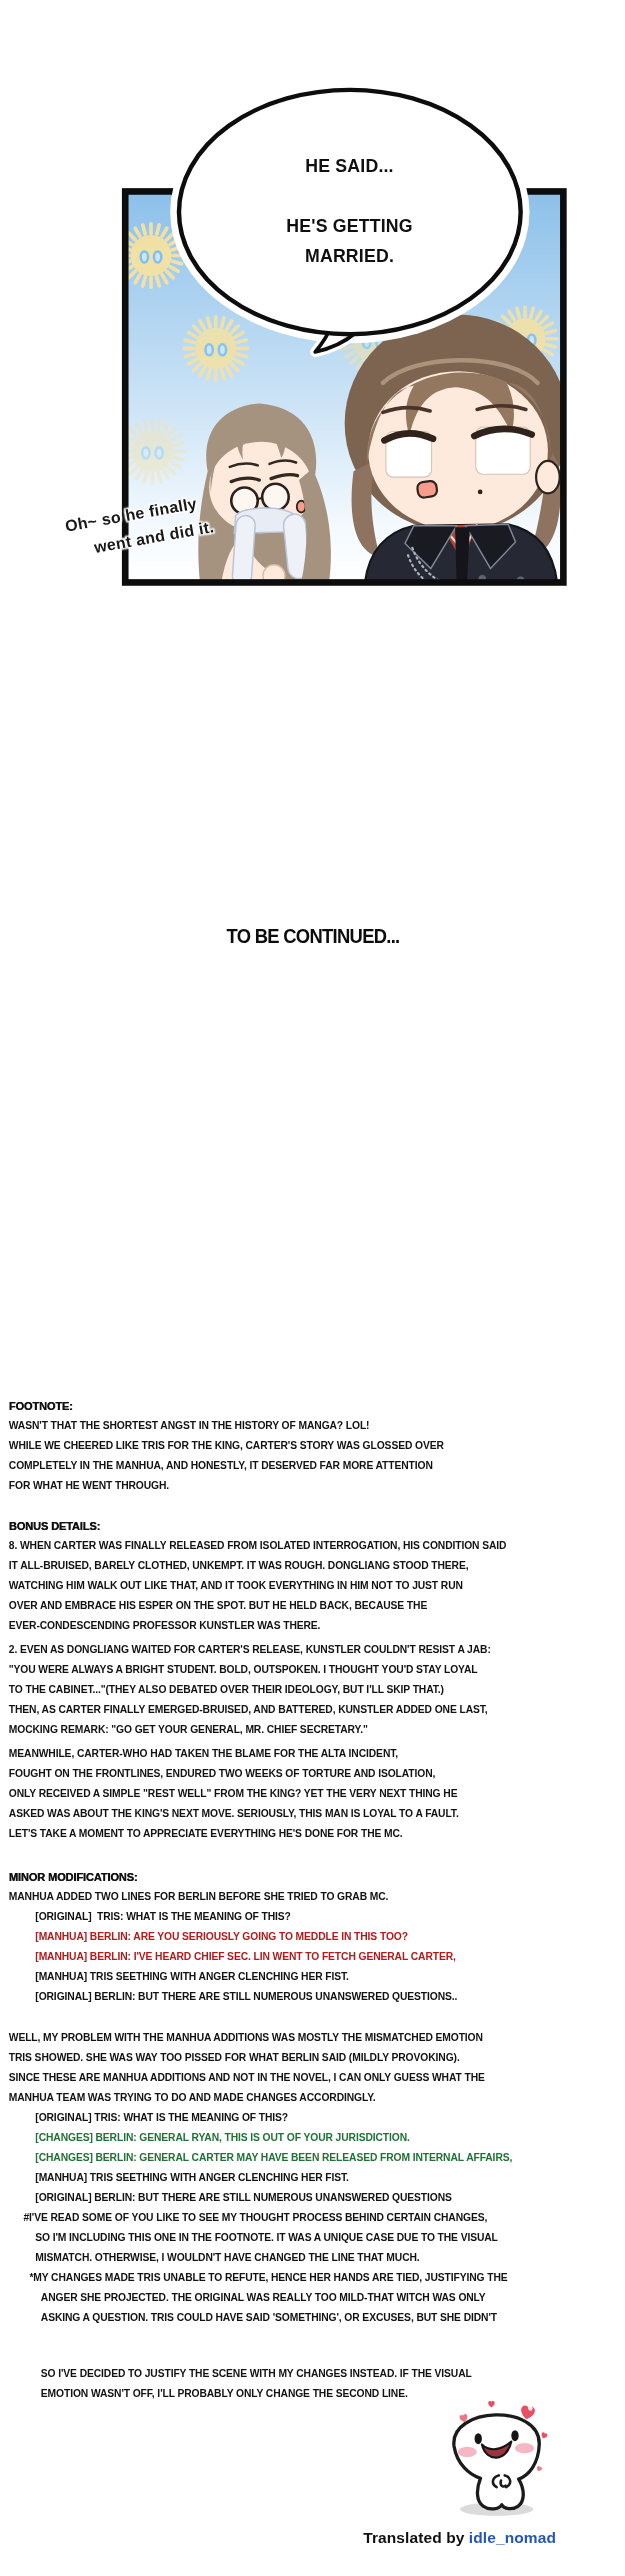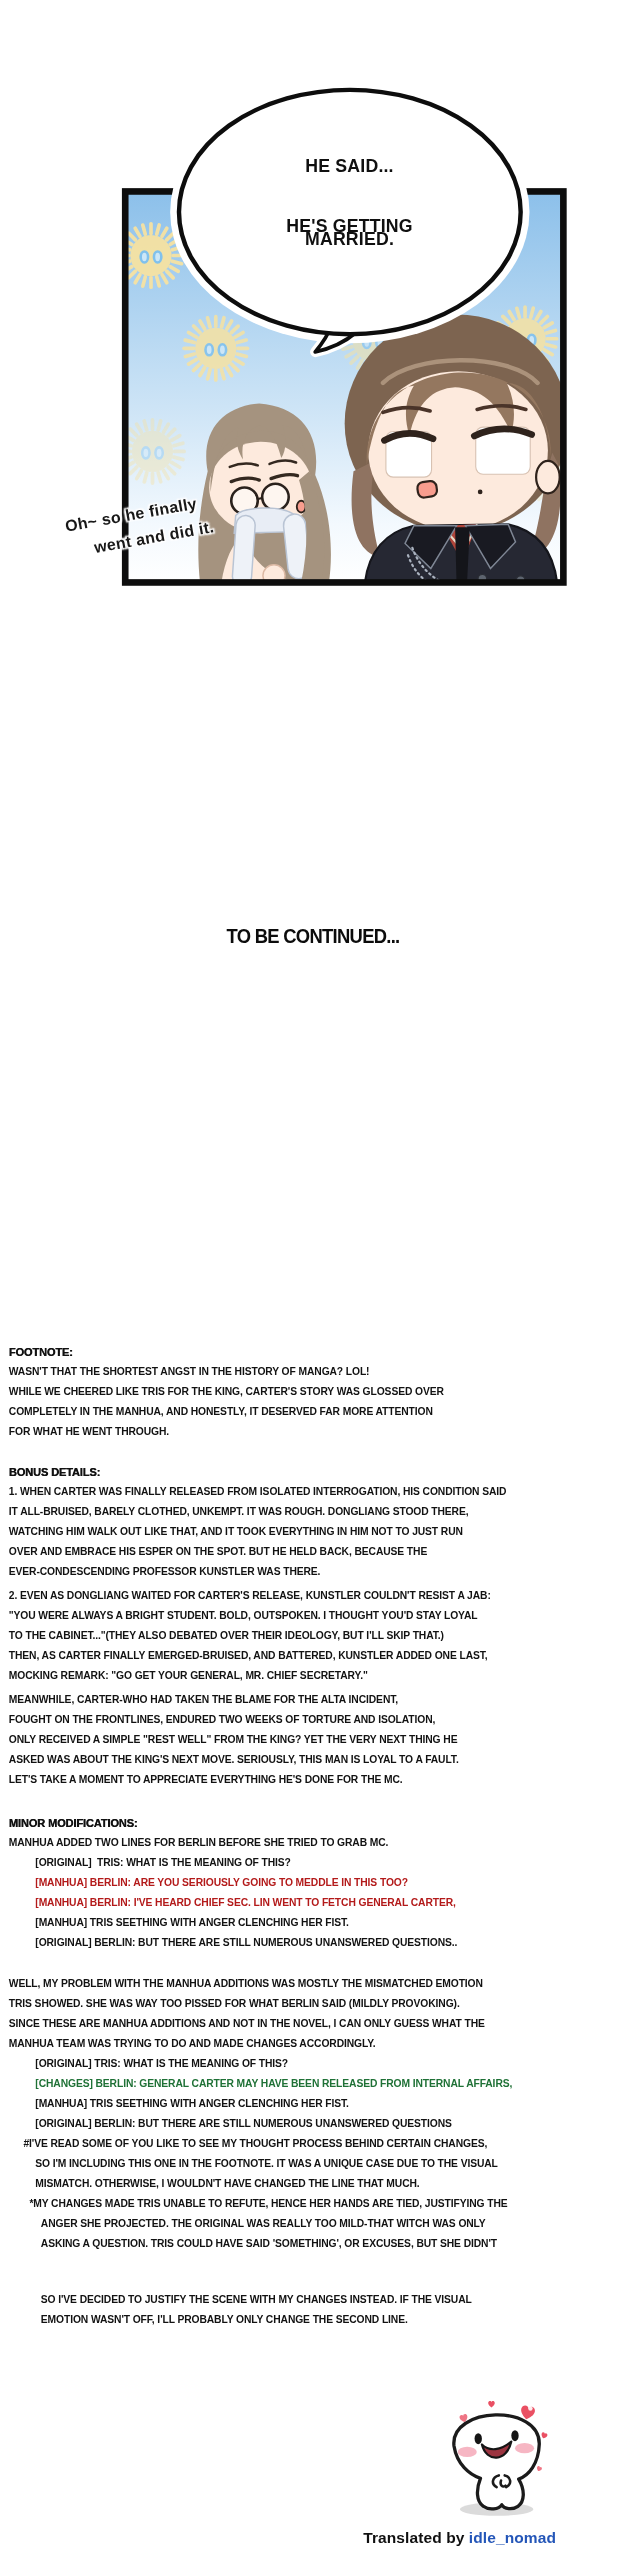--- a/index.html
+++ b/index.html
@@ -26,21 +26,21 @@
   }
   .handwritten .l2{padding-left:25px;}
   
   .tbc{
     position:absolute;left:0;top:926px;width:626px;text-align:center;
     font-weight:700;font-size:18.4px;letter-spacing:-0.7px;color:#0c0c0c;
     transform:scaleY(1.08);
   }
   
   .footnote{
-    position:absolute;left:8.8px;top:1342px;width:615px;
+    position:absolute;left:8.8px;top:1396px;width:615px;
     font-weight:700;font-size:10.3px;line-height:20px;color:#121212;
     letter-spacing:-0.1px;
   }
   .fl{white-space:pre;}
   .fl.b{font-size:11px;text-shadow:0.4px 0 0 currentColor;}
   .fl.red{color:#b31a1a;}
   .fl.green{color:#1f7136;}
   
   .credit{
     position:absolute;right:34px;top:2529px;
@@ -164,37 +164,37 @@
     <g>
       <ellipse cx="475" cy="288" rx="244" ry="178" fill="#ffffff"></ellipse>
       <path d="M 520,398 C 500,445 472,468 428,478 C 450,452 458,428 461,396 Z" fill="#ffffff" stroke="#ffffff" stroke-width="14" stroke-linejoin="round"></path>
       <path d="M 520,398 C 500,445 472,468 428,478 C 450,452 458,428 461,396 Z" fill="#ffffff" stroke="#0d0d0d" stroke-width="5" stroke-linejoin="round"></path>
       <ellipse cx="475" cy="288" rx="232" ry="166" fill="#ffffff" stroke="#0d0d0d" stroke-width="6"></ellipse>
     </g>
   </svg>
 
   <div class="bubble-text" style="top:156px;">HE SAID...</div>
   <div class="bubble-text" style="top:216px;">HE'S GETTING</div>
-  <div class="bubble-text" style="top:229px;">MARRIED.</div>
+  <div class="bubble-text" style="top:246px;">MARRIED.</div>
 
   <div class="handwritten">
     <div class="l1">Oh~ so he finally</div>
     <div class="l2">went and did it.</div>
   </div>
 
   <div class="tbc">TO BE CONTINUED...</div>
 
   <div class="footnote">
       <div class="fl b">FOOTNOTE:</div>
       <div class="fl">WASN'T THAT THE SHORTEST ANGST IN THE HISTORY OF MANGA? LOL!</div>
       <div class="fl">WHILE WE CHEERED LIKE TRIS FOR THE KING, CARTER'S STORY WAS GLOSSED OVER</div>
       <div class="fl">COMPLETELY IN THE MANHUA, AND HONESTLY, IT DESERVED FAR MORE ATTENTION</div>
       <div class="fl">FOR WHAT HE WENT THROUGH.</div>
       <div class="fl b" style="margin-top: 20px;">BONUS DETAILS:</div>
-      <div class="fl">1. WHEN CARTER WAS FINALLY RELEASED FROM ISOLATED INTERROGATION, HIS CONDITION SAID</div>
+      <div class="fl">8. WHEN CARTER WAS FINALLY RELEASED FROM ISOLATED INTERROGATION, HIS CONDITION SAID</div>
       <div class="fl">IT ALL-BRUISED, BARELY CLOTHED, UNKEMPT. IT WAS ROUGH. DONGLIANG STOOD THERE,</div>
       <div class="fl">WATCHING HIM WALK OUT LIKE THAT, AND IT TOOK EVERYTHING IN HIM NOT TO JUST RUN</div>
       <div class="fl">OVER AND EMBRACE HIS ESPER ON THE SPOT. BUT HE HELD BACK, BECAUSE THE</div>
       <div class="fl">EVER-CONDESCENDING PROFESSOR KUNSTLER WAS THERE.</div>
       <div class="fl" style="margin-top: 4px;">2. EVEN AS DONGLIANG WAITED FOR CARTER'S RELEASE, KUNSTLER COULDN'T RESIST A JAB:</div>
       <div class="fl">"YOU WERE ALWAYS A BRIGHT STUDENT. BOLD, OUTSPOKEN. I THOUGHT YOU'D STAY LOYAL</div>
       <div class="fl">TO THE CABINET..."(THEY ALSO DEBATED OVER THEIR IDEOLOGY, BUT I'LL SKIP THAT.)</div>
       <div class="fl">THEN, AS CARTER FINALLY EMERGED-BRUISED, AND BATTERED, KUNSTLER ADDED ONE LAST,</div>
       <div class="fl">MOCKING REMARK: "GO GET YOUR GENERAL, MR. CHIEF SECRETARY."</div>
       <div class="fl" style="margin-top: 4px;">MEANWHILE, CARTER-WHO HAD TAKEN THE BLAME FOR THE ALTA INCIDENT,</div>
@@ -207,20 +207,21 @@
       <div class="fl" style="padding-left: 26.5px;">[ORIGINAL]  TRIS: WHAT IS THE MEANING OF THIS?</div>
       <div class="fl red" style="padding-left: 26.5px;">[MANHUA] BERLIN: ARE YOU SERIOUSLY GOING TO MEDDLE IN THIS TOO?</div>
       <div class="fl red" style="padding-left: 26.5px;">[MANHUA] BERLIN: I'VE HEARD CHIEF SEC. LIN WENT TO FETCH GENERAL CARTER,</div>
       <div class="fl" style="padding-left: 26.5px;">[MANHUA] TRIS SEETHING WITH ANGER CLENCHING HER FIST.</div>
       <div class="fl" style="padding-left: 26.5px;">[ORIGINAL] BERLIN: BUT THERE ARE STILL NUMEROUS UNANSWERED QUESTIONS..</div>
       <div class="fl" style="margin-top: 20.6px;">WELL, MY PROBLEM WITH THE MANHUA ADDITIONS WAS MOSTLY THE MISMATCHED EMOTION</div>
       <div class="fl">TRIS SHOWED. SHE WAS WAY TOO PISSED FOR WHAT BERLIN SAID (MILDLY PROVOKING).</div>
       <div class="fl">SINCE THESE ARE MANHUA ADDITIONS AND NOT IN THE NOVEL, I CAN ONLY GUESS WHAT THE</div>
       <div class="fl">MANHUA TEAM WAS TRYING TO DO AND MADE CHANGES ACCORDINGLY.</div>
       <div class="fl" style="padding-left: 26.5px;">[ORIGINAL] TRIS: WHAT IS THE MEANING OF THIS?</div>
+      <div class="fl green" style="padding-left: 26.5px;">[CHANGES] BERLIN: GENERAL RYAN, THIS IS OUT OF YOUR JURISDICTION.</div>
       <div class="fl green" style="padding-left: 26.5px;">[CHANGES] BERLIN: GENERAL CARTER MAY HAVE BEEN RELEASED FROM INTERNAL AFFAIRS,</div>
       <div class="fl" style="padding-left: 26.5px;">[MANHUA] TRIS SEETHING WITH ANGER CLENCHING HER FIST.</div>
       <div class="fl" style="padding-left: 26.5px;">[ORIGINAL] BERLIN: BUT THERE ARE STILL NUMEROUS UNANSWERED QUESTIONS</div>
       <div class="fl" style="padding-left: 14.7px;">#I'VE READ SOME OF YOU LIKE TO SEE MY THOUGHT PROCESS BEHIND CERTAIN CHANGES,</div>
       <div class="fl" style="padding-left: 26.5px;">SO I'M INCLUDING THIS ONE IN THE FOOTNOTE. IT WAS A UNIQUE CASE DUE TO THE VISUAL</div>
       <div class="fl" style="padding-left: 26.5px;">MISMATCH. OTHERWISE, I WOULDN'T HAVE CHANGED THE LINE THAT MUCH.</div>
       <div class="fl" style="padding-left: 20.6px;">*MY CHANGES MADE TRIS UNABLE TO REFUTE, HENCE HER HANDS ARE TIED, JUSTIFYING THE</div>
       <div class="fl" style="padding-left: 32px;">ANGER SHE PROJECTED. THE ORIGINAL WAS REALLY TOO MILD-THAT WITCH WAS ONLY</div>
       <div class="fl" style="padding-left: 32px;">ASKING A QUESTION. TRIS COULD HAVE SAID 'SOMETHING', OR EXCUSES, BUT SHE DIDN'T</div>
       <div class="fl" style="padding-left: 32px; margin-top: 36px;">SO I'VE DECIDED TO JUSTIFY THE SCENE WITH MY CHANGES INSTEAD. IF THE VISUAL</div>

